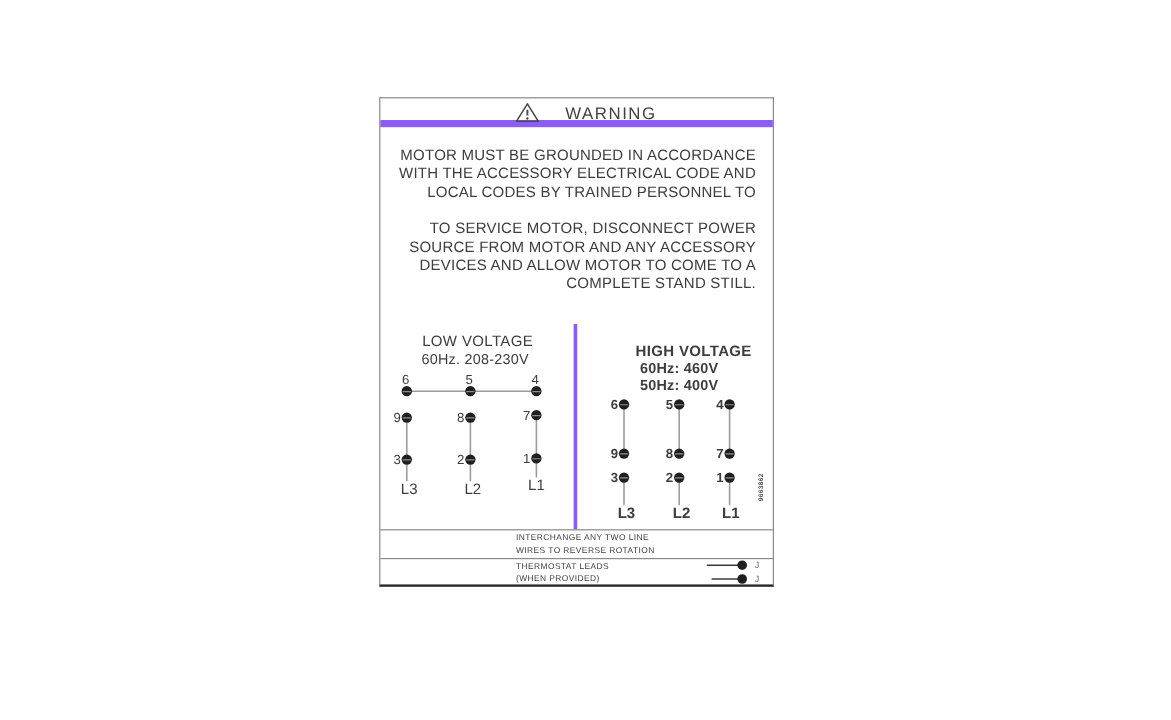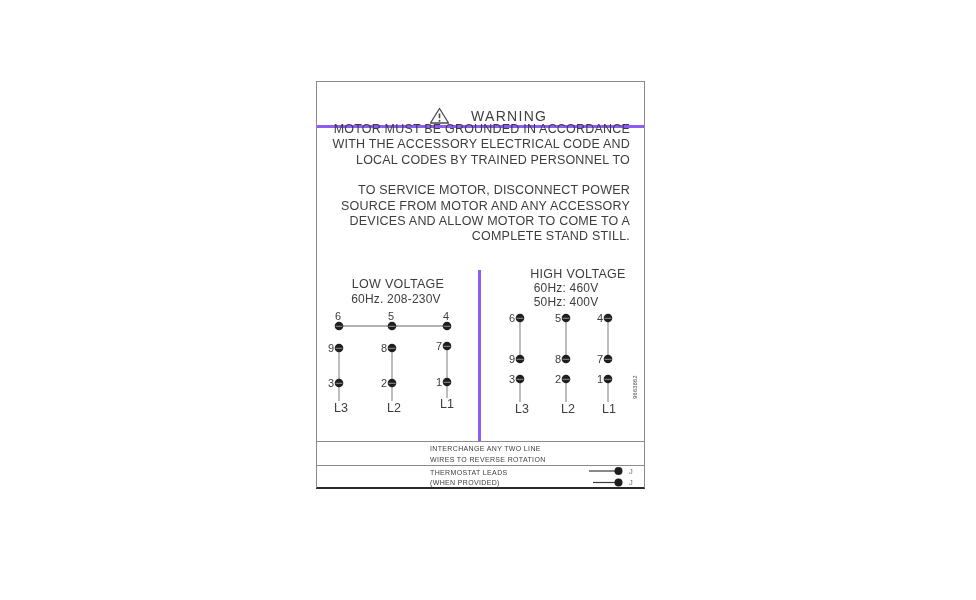--- a/index.html
+++ b/index.html
@@ -6,30 +6,30 @@
   html,body { background:#ffffff; }
   .page {
     position:relative; width:976px; height:600px; background:#ffffff; overflow:hidden;
     font-family:"Liberation Sans", sans-serif; color:#3d3d3d;
   }
   .label {
     position:absolute; left:316px; top:81px; width:329px; height:408px;
     border:1px solid #8a8a8a; border-bottom:2px solid #2a2a2a; background:#ffffff;
   }
   
-  .header { position:absolute; left:0; top:0; width:100%; height:24px; border-bottom:3px solid #8b5cf6;margin-top:22px; }
+  .header { position:absolute; left:0; top:0; width:100%; height:24px; border-bottom:6px solid #8b5cf6; }
   .tri { position:absolute; left:112px; top:3px; }
   .warn-title { position:absolute; left:154px; top:4px; font-size:14px; letter-spacing:1.3px; color:#404040; white-space:nowrap; }
   
   .bodytext { position:absolute; left:13px; top:40px; width:300px; font-size:12.5px; letter-spacing:0.2px; color:#3d3d3d;text-align:right; }
   .tline { line-height:15.4px; white-space:nowrap; }
   .pspacer { height:15px; }
   
   .diag-low  { position:absolute; left:0;   top:188px; width:164px; height:171px; border-right:3px solid #8b5cf6; }
-  .diag-high { position:absolute; left:164px; top:181px; width:163px; height:171px; }
+  .diag-high { position:absolute; left:164px; top:200px; width:163px; height:171px;font-weight:bold; }
   svg text { font-family:"Liberation Sans", sans-serif; fill:#3d3d3d; }
   .dtitle { font-size:12.5px; letter-spacing:0.3px; }
   .dsub   { font-size:12px;   letter-spacing:0.2px; }
   .tnum   { font-size:11px; }
   .llabel { font-size:12.5px; }
   .wire   { stroke:#9a9a9a; stroke-width:1.3; }
   .pn {
     position:absolute; left:139px; top:121px; width:30px; text-align:center;
     transform:rotate(-90deg); transform-origin:center;
     font-size:5.5px; letter-spacing:0.3px; color:#4a4a4a; white-space:nowrap;

